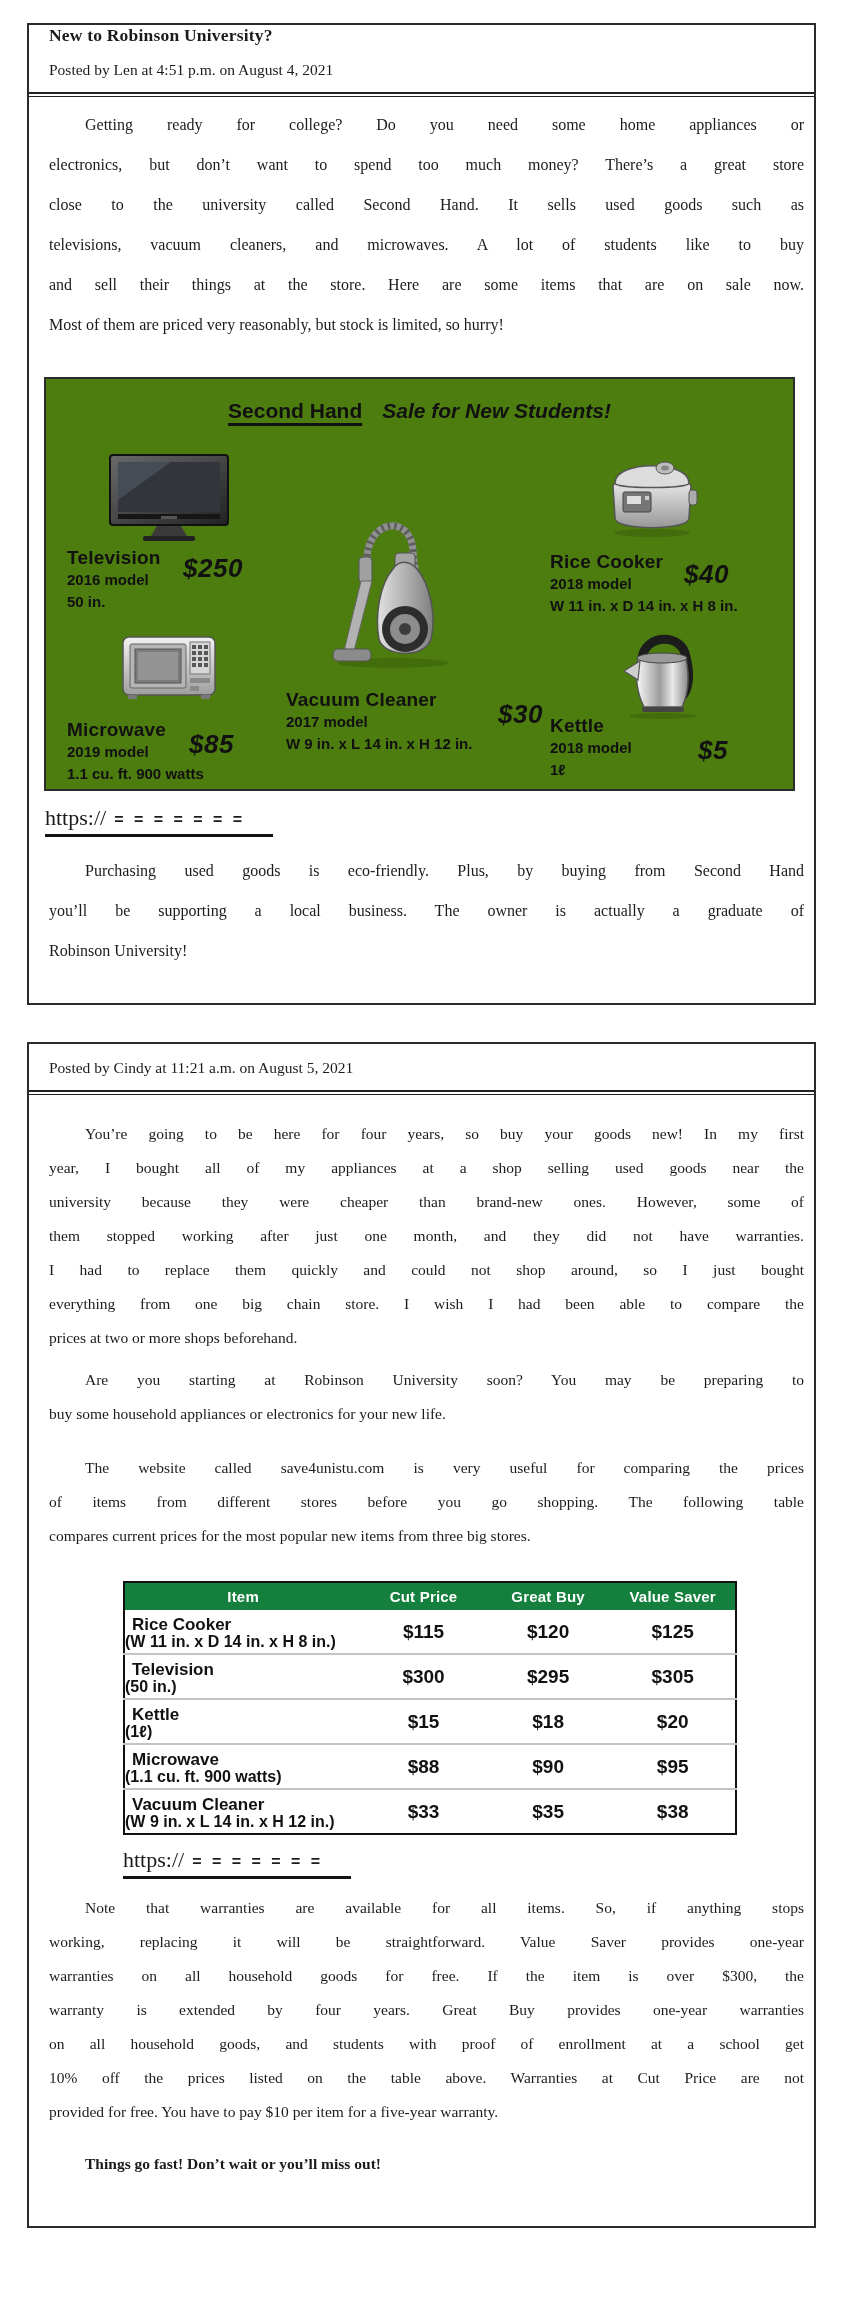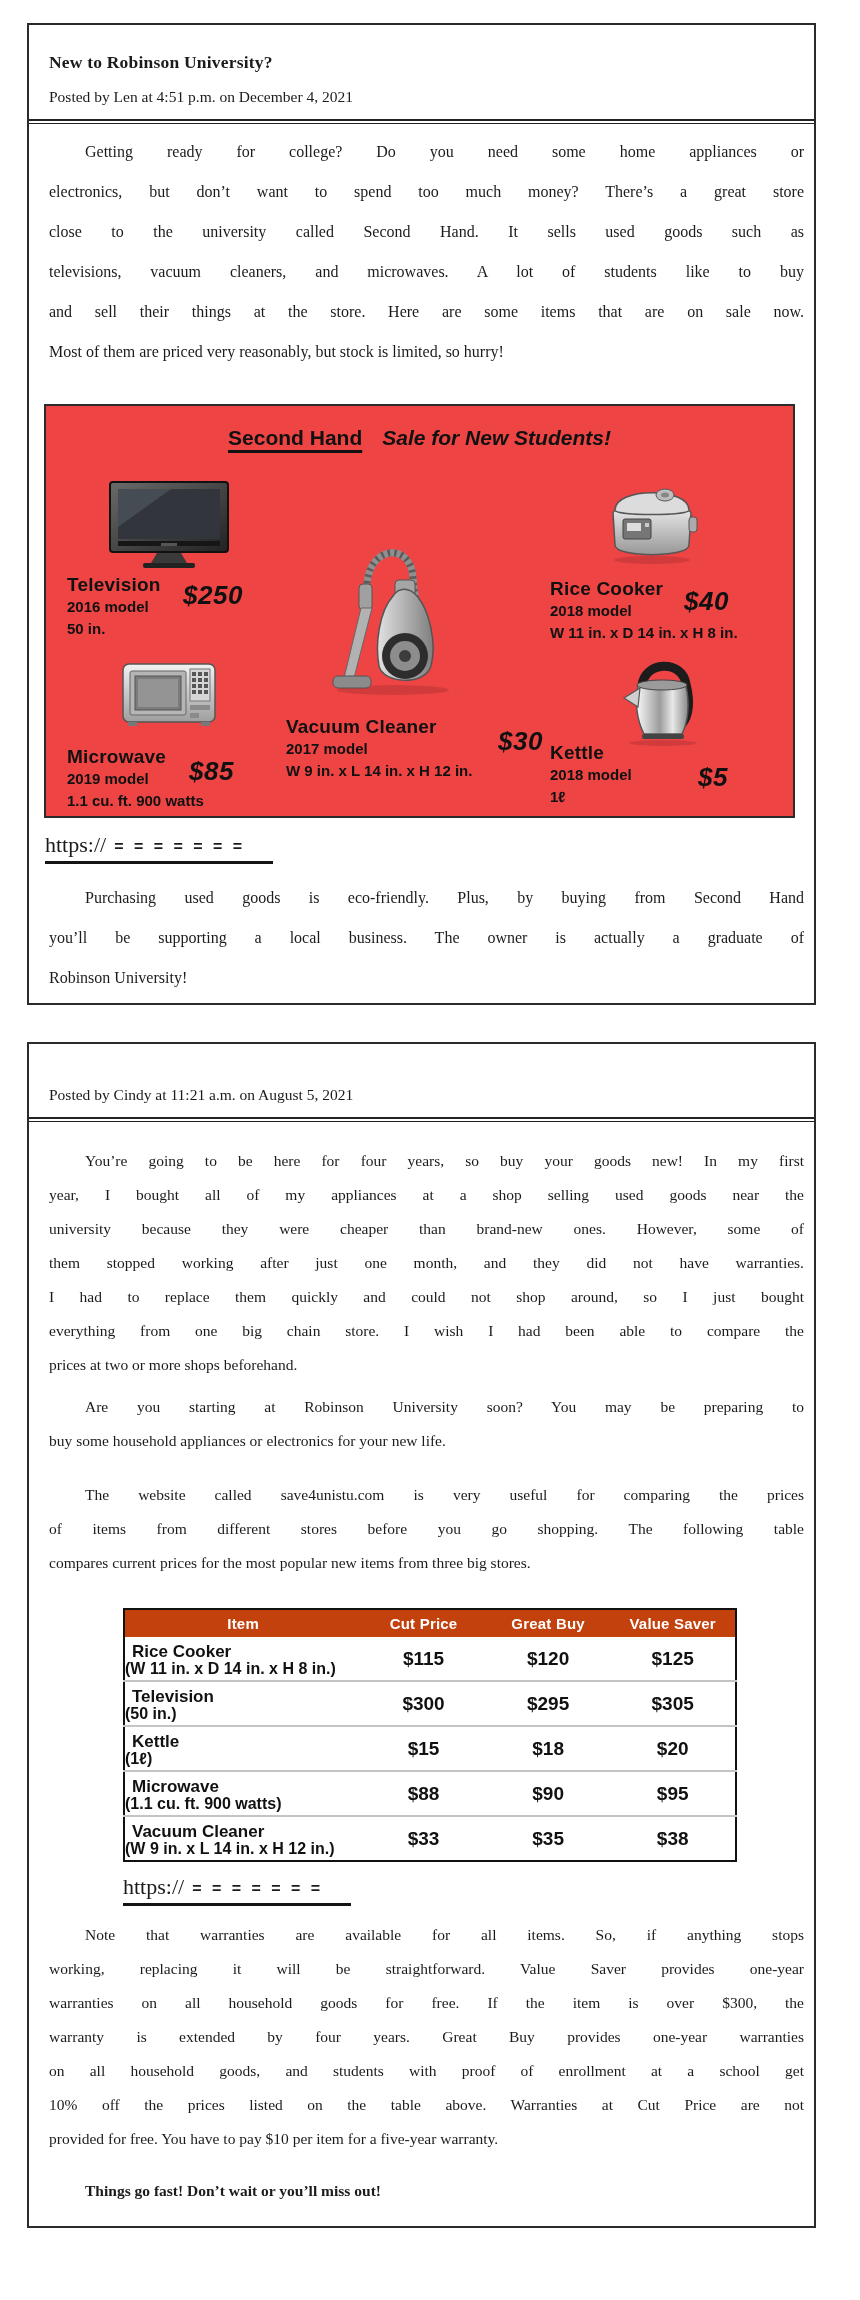--- a/index.html
+++ b/index.html
@@ -8,40 +8,40 @@
     font-family:"Liberation Serif","DejaVu Serif",serif; color:#1b1b1b;
     overflow:hidden;
   }
   .post {
     position:absolute; left:27px; width:785px;
     border:2px solid #2b2b2b; background:#fff;
   }
   #post1 { top:23px;  height:978px; }
   #post2 { top:1042px; height:1182px; }
 
-  .post-header { padding:27px 20px 0 20px; }
+  .post-header { padding:0 20px 0 20px; }
   .post-title { margin:0; font-size:17.5px; font-weight:700; letter-spacing:0.2px; }
   .byline { margin-top:15px; font-size:15.5px; }
   .double-rule { margin-top:13px; height:2px; border-top:2px solid #222; border-bottom:1px solid #222; }
 
   .post-body { font-size:16px; }
   .para { padding:0 10px 0 20px; }
   .jl { text-align:justify; overflow:hidden; }
   .jl::after { content:""; display:inline-block; width:100%; height:0; }
   .nl { text-align:left; overflow:hidden; }
   #post1 .jl, #post1 .nl { height:40px; line-height:40px; }
   #post2 .jl, #post2 .nl { height:34px; line-height:34px; font-size:15.5px; }
   .ind { text-indent:36px; }
   .mt8{margin-top:8px;} .mt14{margin-top:14px;} .mt22{margin-top:22px;}
   .mt20{margin-top:20px;} .mt10{margin-top:12px;} .mt18{margin-top:18px;font-weight:bold;}
 
   
   .ad-box {
     position:relative; margin:32px 0 0 15px; width:747px; height:410px;
-    border:2px solid #2b2b2b; background:#ef4444;
+    border:2px solid #2b2b2b; background:#4d7c0f;
     font-family:"Liberation Sans","DejaVu Sans",sans-serif; color:#111;
   }
   .ad-title { margin-top:20px; text-align:center; font-size:21px; font-weight:700; white-space:nowrap; }
   .ad-title .shop { text-decoration:underline; text-decoration-thickness:2.5px; text-underline-offset:5px; margin-right:20px; }
   .ad-title .tagline { font-style:italic; }
   .ad-box svg { position:absolute; }
   .lab { position:absolute; font-weight:700; }
   .lab .n { display:block; font-size:19px; line-height:22px; letter-spacing:0.2px; }
   .lab .m, .lab .s { display:block; font-size:15px; line-height:22px; }
   .pr { position:absolute; font-size:26px; font-weight:700; font-style:italic; letter-spacing:0.5px; }
@@ -73,39 +73,39 @@
   .url .scheme { font-size:22px; }
   .url .mask { font-family:"Liberation Sans","DejaVu Sans",sans-serif; font-weight:700; font-size:16px; letter-spacing:3px; margin-left:8px; }
 
   
   .cmp-table {
     margin:28px 0 0 94px; width:614px; border-collapse:collapse;
     font-family:"Liberation Sans","DejaVu Sans",sans-serif; color:#111;
     border:2px solid #111;
   }
   .cmp-table th {
-    background:#c2410c; color:#fff; font-size:15px; font-weight:700;
+    background:#15803d; color:#fff; font-size:15px; font-weight:700;
     height:27px; padding:0; text-align:center; letter-spacing:0.2px;
   }
   .cmp-table td { height:43px; padding:0; }
   .cmp-table tbody tr + tr td { border-top:2px solid #c4c4c4; }
   .c-item { width:237px; text-align:left; vertical-align:middle; }
   .i-name { font-size:17px; font-weight:700; line-height:19px; padding-left:7px; }
   .i-spec { font-size:16px; font-weight:700; line-height:15px; padding-left:0; }
   .c-price { width:125px; text-align:center; font-size:19px; font-weight:700; }
 </style>
 </head>
 <body>
 
 <div class="page">
 
   <section class="post" id="post1">
     <header class="post-header">
       <h1 class="post-title">New to Robinson University?</h1>
-      <div class="byline">Posted by Len at 4:51 p.m. on December 4, 2021</div>
+      <div class="byline">Posted by Len at 4:51 p.m. on August 4, 2021</div>
     </header>
     <div class="double-rule"></div>
 
     <div class="post-body">
       <div class="para mt8">
         <div class="jl ind">Getting ready for college?  Do you need some home appliances or</div>
         <div class="jl">electronics, but don’t want to spend too much money?  There’s a great store</div>
         <div class="jl">close to the university called Second Hand.  It sells used goods such as</div>
         <div class="jl">televisions, vacuum cleaners, and microwaves.  A lot of students like to buy</div>
         <div class="jl">and sell their things at the store.  Here are some items that are on sale now.</div>

